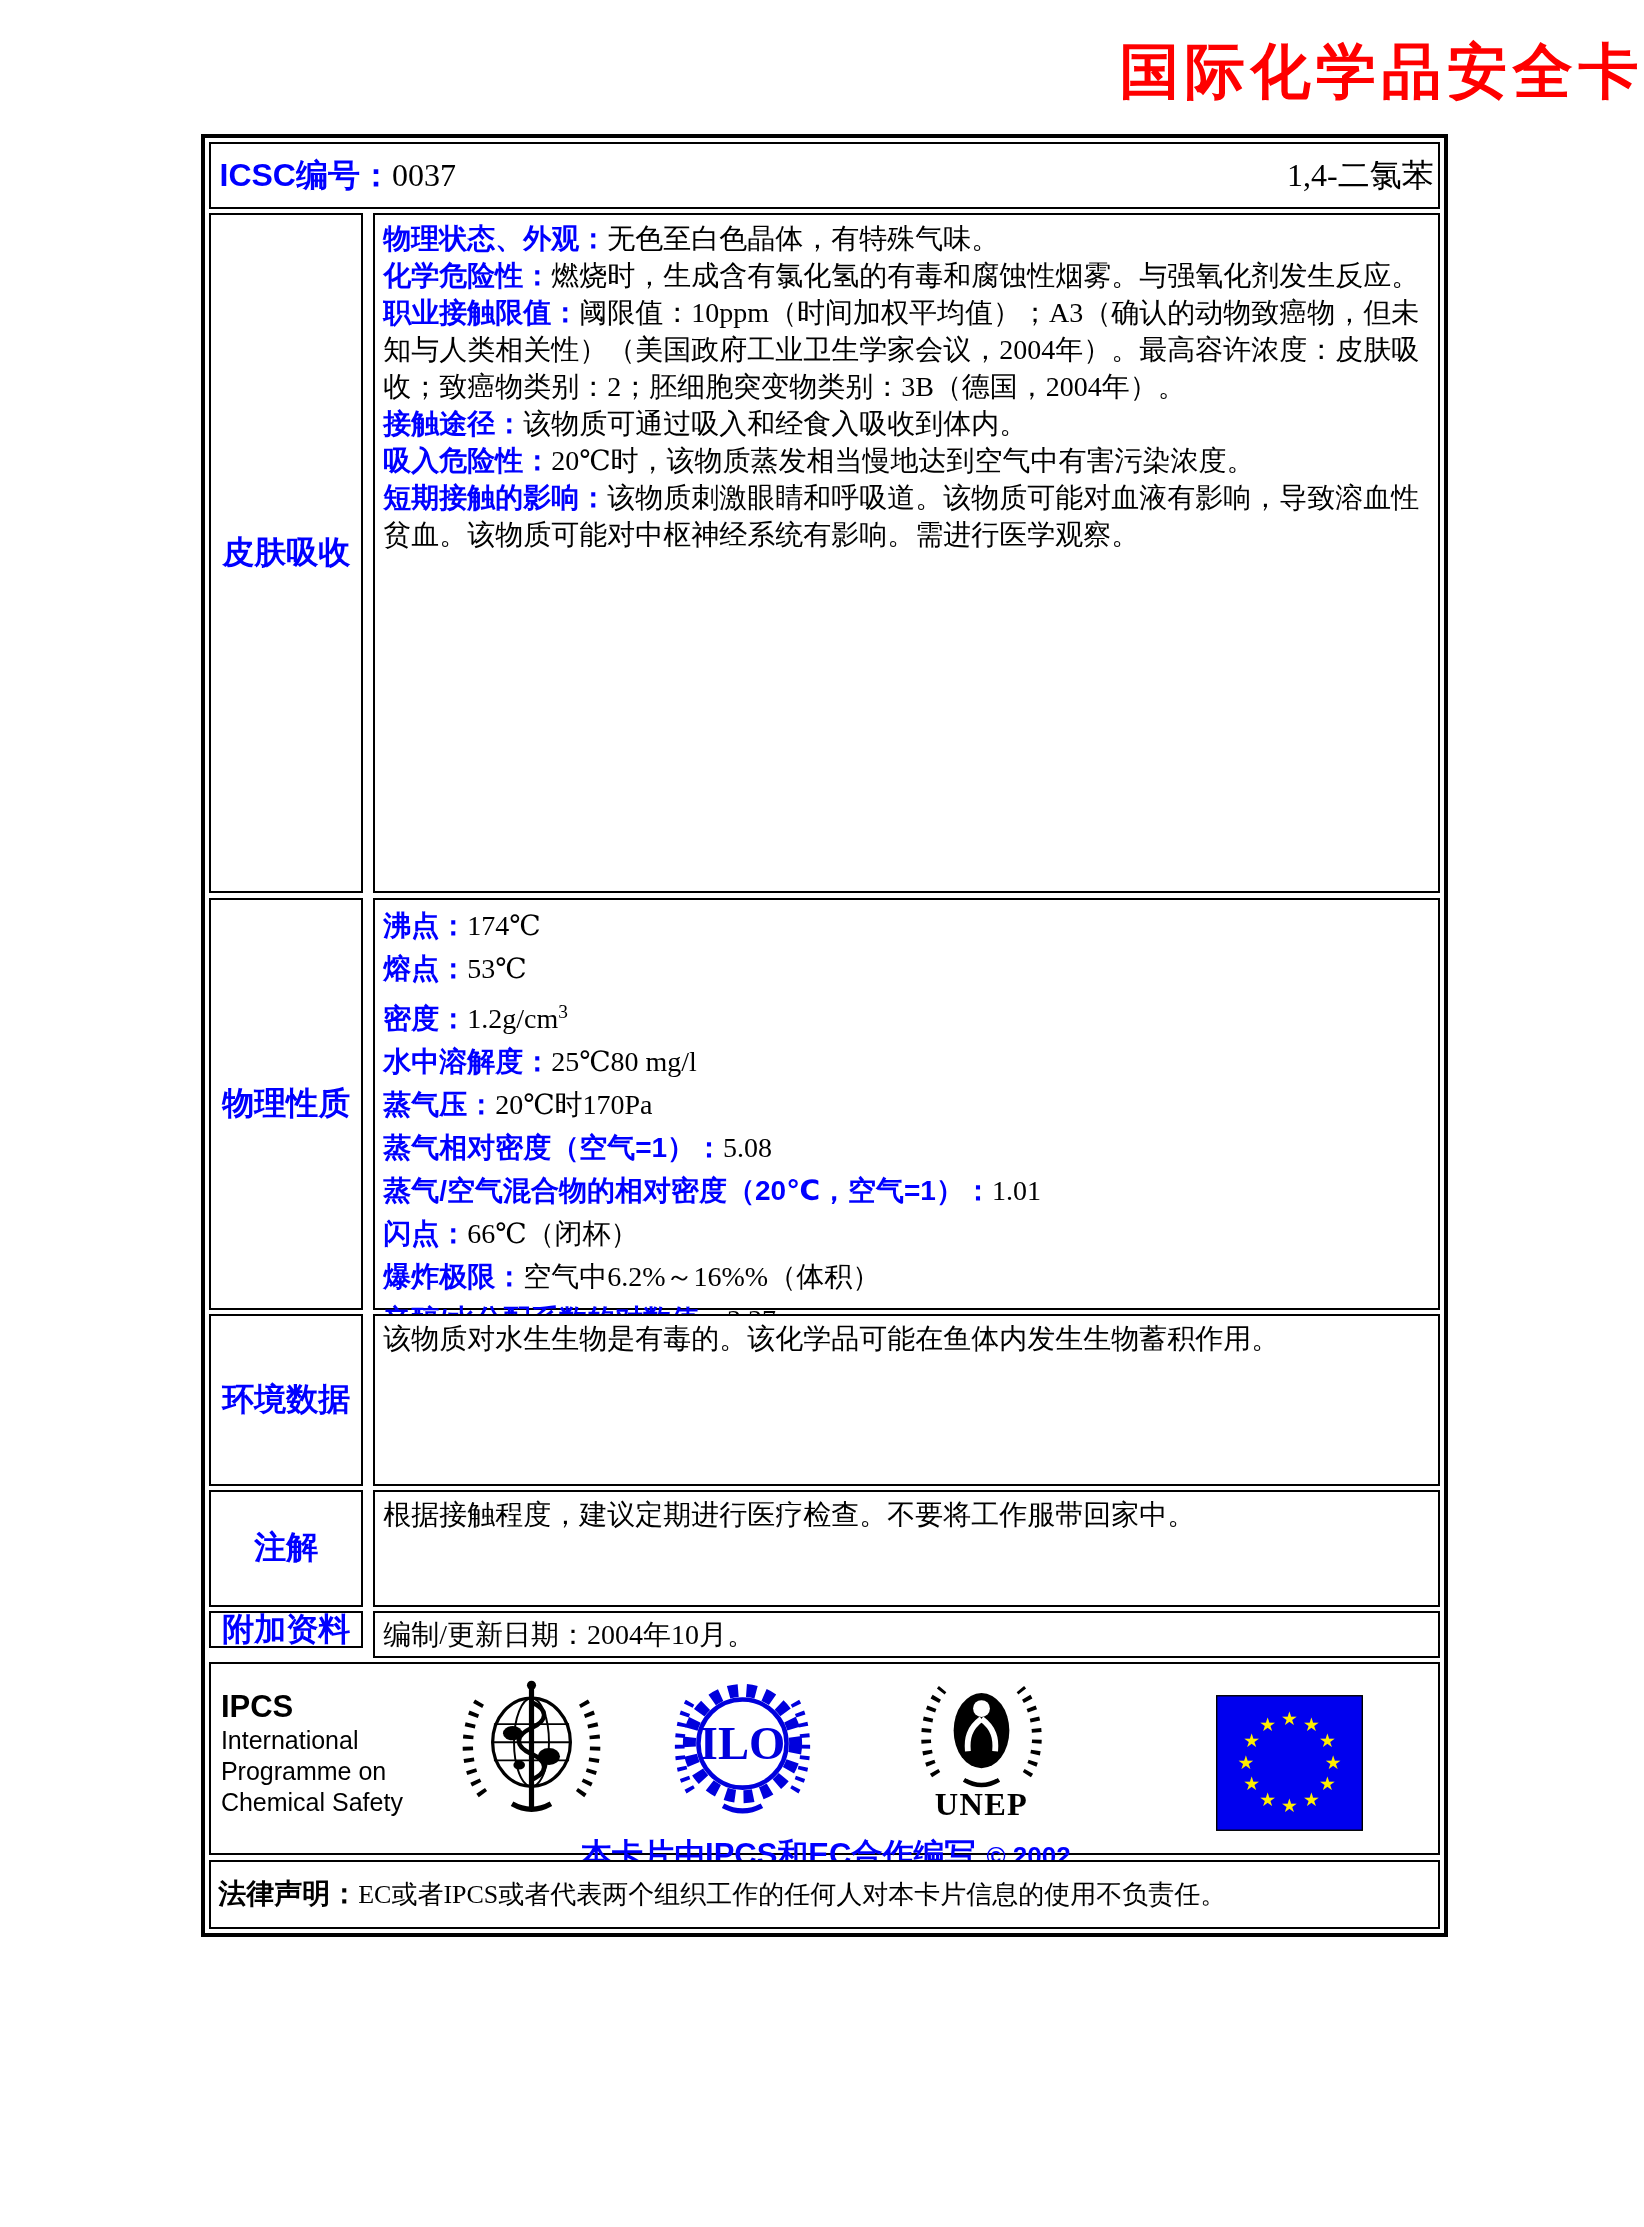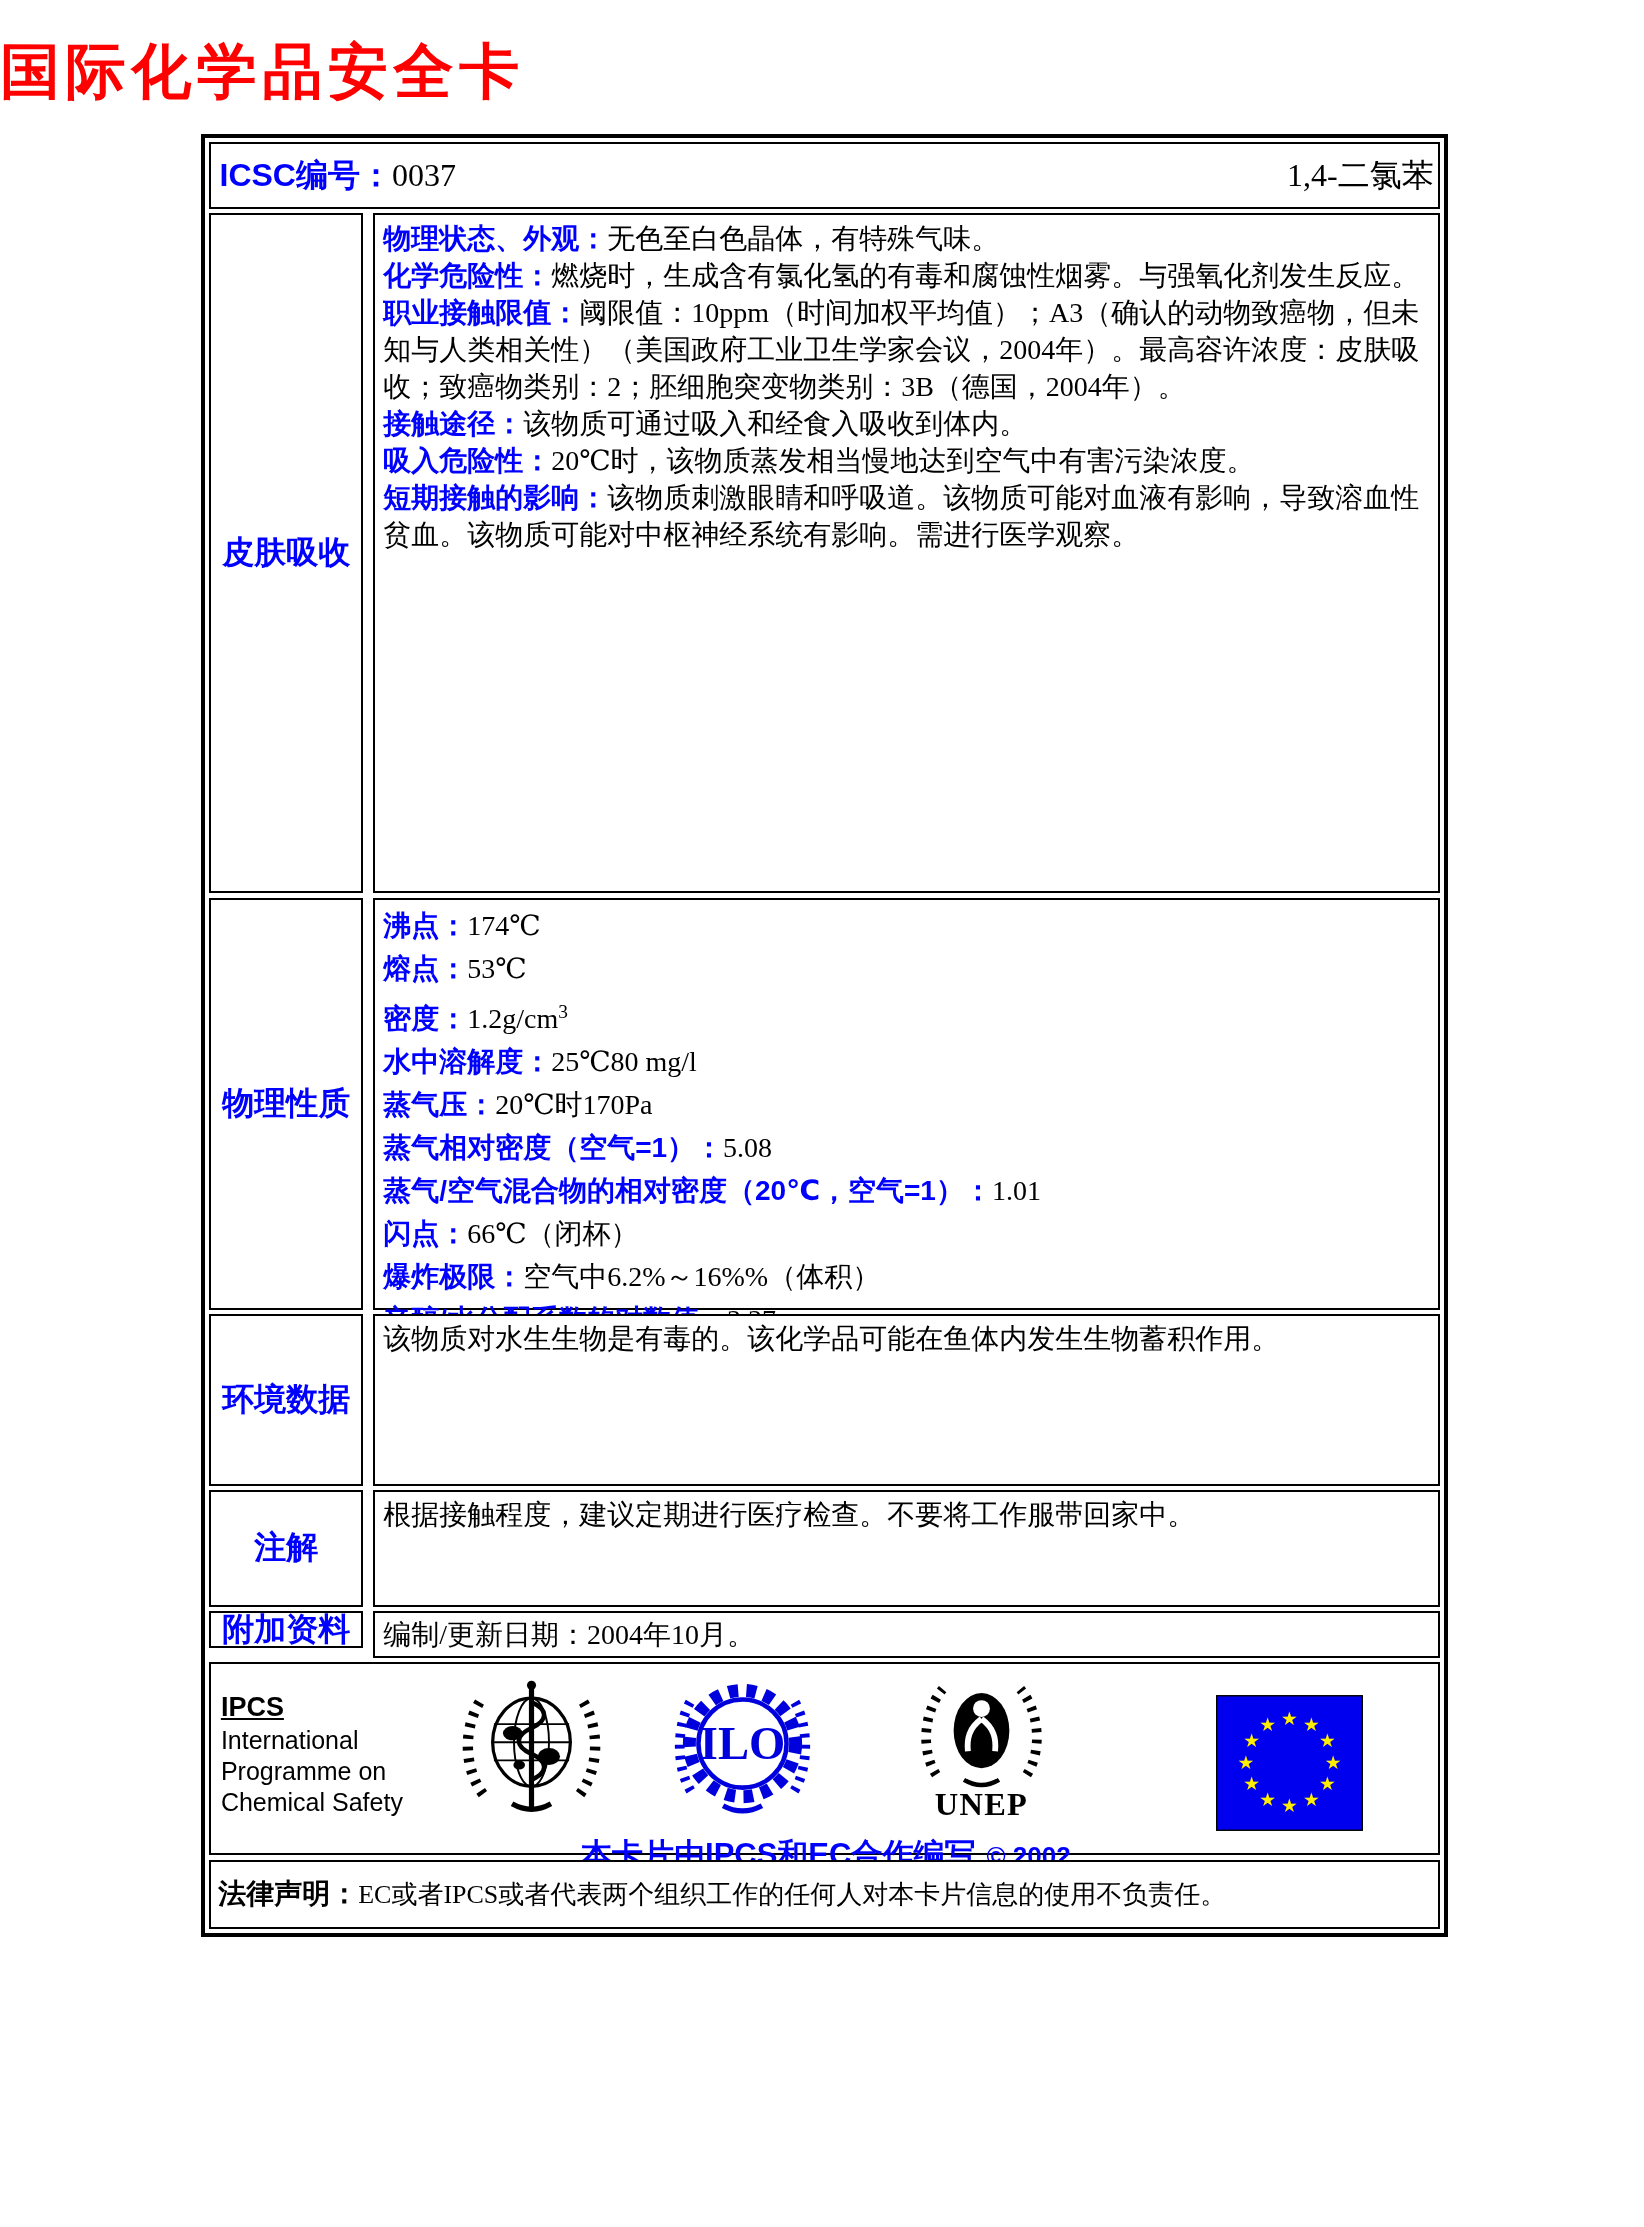--- a/index.html
+++ b/index.html
@@ -1,18 +1,18 @@
 <!DOCTYPE html>
 <html style="font-size:11px"><head>
 <meta charset="utf-8">
 <style>
   html,body{margin:0;padding:0;background:#ffffff;}
   body{width:1644px;height:2227px;position:relative;
        font-family:"Liberation Serif","DejaVu Serif",serif;color:#000;}
-  .page-title{margin:32px 0 0 0;text-align:left;color:#ff0000;
+  .page-title{margin:32px 0 0 0;text-align:right;color:#ff0000;
        font-size:60px;font-weight:bold;letter-spacing:5.6px;
        font-family:"Liberation Serif","DejaVu Serif",serif;}
   .card{box-sizing:border-box;margin:21px 11px 0 201px;width:1247px;
        border:4.2px solid #000;padding:4.2px;background:#fff;}
   .row{display:flex;gap:9.7px;margin-bottom:4.2px;}
   .row:last-child{margin-bottom:0;}
   .cell{box-sizing:border-box;border:2.8px solid #000;background:#fff;}
   .label-cell{width:154px;flex:0 0 154px;display:flex;
        align-items:center;justify-content:center;}
   .row-label{color:#0000ff;font-weight:bold;font-size:32px;
@@ -31,21 +31,21 @@
   .env-content{height:172px;font-size:28px;line-height:37px;}
   .notes-content{height:117px;font-size:28px;line-height:37px;}
   .additional-content{height:47px;font-size:28px;display:flex;align-items:center;}
   .para{margin:0;}
   .phys-line sup{font-size:19.4px;}
   
   .logos-cell{width:100%;height:193px;padding:7px 7px 0 9.7px;}
   .logos-strip{display:flex;align-items:flex-start;}
   .ipcs-block{width:208px;flex:0 0 208px;color:#000;
        font-family:"Liberation Sans","DejaVu Sans",sans-serif;padding-top:18px;}
-  .ipcs-acronym{font-size:27px;font-weight:bold;line-height:36px;text-decoration:underline;}
+  .ipcs-acronym{font-size:31px;font-weight:bold;line-height:36px;}
   .ipcs-line{font-size:25px;line-height:31px;}
   .logo{flex:0 0 auto;}
   .who-logo{margin-left:28px;}
   .ilo-logo{margin-left:62px;}
   .unep-logo{margin-left:90px;}
   .eu-flag{margin-left:160px;margin-top:23.6px;}
   .credit-line{text-align:center;margin-top:2.8px;color:#0000ff;
        font-family:"Liberation Sans","DejaVu Sans",sans-serif;
        font-size:31px;font-weight:bold;}
   .credit-line .copyright{font-size:26px;font-weight:bold;margin-left:11px;}

